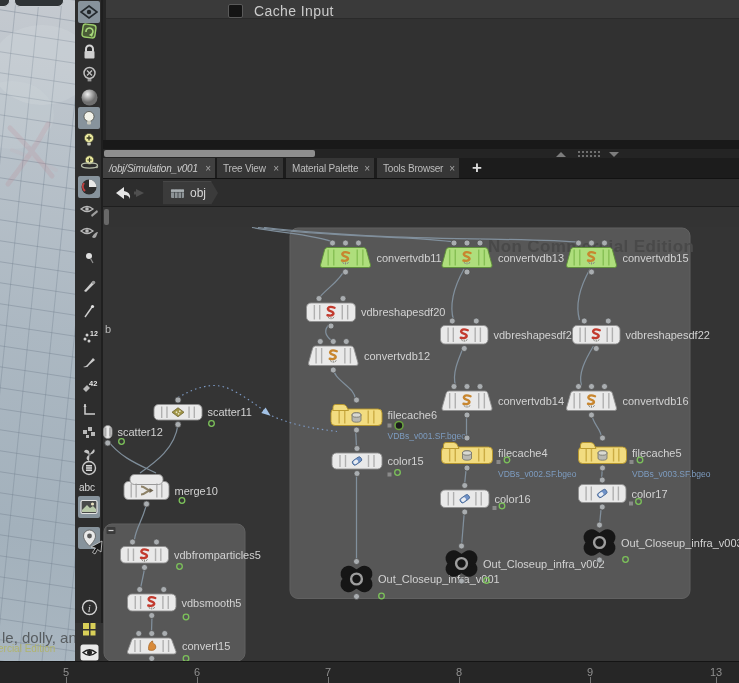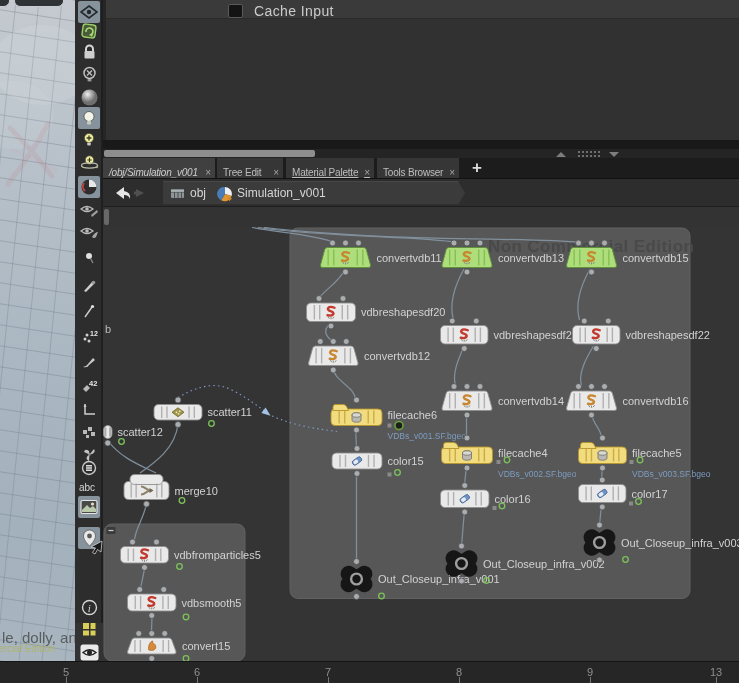--- a/index.html
+++ b/index.html
@@ -28,21 +28,21 @@
   #scrollrow{left:103px;top:140px;width:636px;height:18px;background:#191919;}
   #hscroll-track{left:103px;top:149px;width:636px;height:9px;background:#242424;}
   #hscroll-handle{left:104px;top:150px;width:211px;height:7px;background:#8e8e8e;border-radius:2px;}
   .split-tri{position:absolute;width:0;height:0;}
   #split-dots{left:577px;top:150px;width:24px;height:8px;
      background-image:radial-gradient(circle,#6e6e6e 1px,transparent 1.2px);
      background-size:4px 4px;}
   
   #tabbar{left:103px;top:158px;width:636px;height:20px;background:#1c1c1c;}
   .tab{position:absolute;top:0;height:20px;background:#363636;color:#bdbdbd;font-size:10px;
-       letter-spacing:-0.2px;display:flex;align-items:flex-end;overflow:hidden;}
+       letter-spacing:-0.2px;display:flex;align-items:center;overflow:hidden;}
   .tab.active{background:#404040;color:#cdcdcd;font-style:italic;}
   .tab-label{padding-left:6px;white-space:nowrap;overflow:hidden;flex:1 1 auto;min-width:0;}
   .tab-close{flex:0 0 auto;margin-left:auto;padding:0 4px;font-size:10px;color:#a5a5a5;font-style:normal;letter-spacing:0;}
   #tab-add{position:absolute;left:363px;top:0;width:22px;height:20px;color:#dcdcdc;
        font-size:17px;font-weight:bold;display:flex;align-items:center;justify-content:center;}
   
   #pathbar{left:103px;top:178px;width:636px;height:29px;background:#2d2d2d;border-top:1px solid #121212;border-bottom:1px solid #1e1e1e;}
   .crumb{position:absolute;top:2px;height:24px;background:#3b3b3b;display:flex;align-items:center;
         border-top:1px solid #474747;border-bottom:1px solid #2f2f2f;}
   .crumb-label{font-size:12px;color:#d6d6d6;padding-left:5px;white-space:nowrap;}
@@ -328,24 +328,24 @@
   <div class="split-tri abs" style="left:556px;top:152px;border-left:5px solid transparent;border-right:5px solid transparent;border-bottom:5px solid #7d7d7d;"></div>
   <div id="split-dots" class="abs"></div>
   <div class="split-tri abs" style="left:609px;top:152px;border-left:5px solid transparent;border-right:5px solid transparent;border-top:5px solid #7d7d7d;"></div>
 
   <div id="tabbar" class="abs">
       <div class="tab active" style="left: 0px; width: 112px;">
         <span class="tab-label">/obj/Simulation_v001</span>
         <span class="tab-close">×</span>
       </div>
       <div class="tab" style="left: 114px; width: 66px;">
-        <span class="tab-label">Tree Edit</span>
+        <span class="tab-label">Tree View</span>
         <span class="tab-close">×</span>
       </div>
-      <div class="tab" style="left: 183px; width: 88px; text-decoration: underline;">
+      <div class="tab" style="left: 183px; width: 88px;">
         <span class="tab-label">Material Palette</span>
         <span class="tab-close">×</span>
       </div>
       <div class="tab" style="left: 274px; width: 82px;">
         <span class="tab-label">Tools Browser</span>
         <span class="tab-close">×</span>
       </div>
       <div id="tab-add">+</div>
     </div>
 
@@ -354,29 +354,20 @@
       <path d="M 18,8 L 10,14 L 18,20 L 18,16 Q 23,16 24,20 Q 25,13 18,12 Z" fill="#e6e6e6"></path>
       <path d="M 30,10 L 38,14 L 30,18 Z M 28,12.5 L 32,12.5 L 32,15.5 L 28,15.5 Z" fill="#4f4f4f"></path>
     </svg>
   <div class="crumb" style="left: 60px; width: 55px; clip-path: polygon(0px 0px, calc(100% - 7px) 0px, 100% 50%, calc(100% - 7px) 100%, 0px 100%);">
         <span style="display: inline-block; width: 15px; height: 15px; margin-left: 7px;"><svg width="15" height="15" viewBox="0 0 15 15">
             <rect x="1" y="3.5" width="13" height="8.5" rx="1" fill="#8d9396"></rect>
             <path d="M1,6 H14 M4.5,3.5 V12 M8,3.5 V12 M11.5,3.5 V12" stroke="#44484b" stroke-width="0.9"></path>
             <rect x="1" y="3.5" width="13" height="2.4" fill="#a8aeb1"></rect>
           </svg></span>
         <span class="crumb-label">obj</span>
-      </div>
-      <div class="crumb" style="left: 101px; width: 261px; clip-path: polygon(0px 0px, 2px 0px, 9px 50%, 2px 100%, 0px 100%, calc(100% - 7px) 100%, 100% 50%, calc(100% - 7px) 0px);">
-        <span style="display: inline-block; width: 15px; height: 15px; margin-left: 13px;"><svg width="16" height="16" viewBox="0 0 16 16">
-            <path d="M8,8 L8,1 A7,7 0 0 1 14.6,10 Z" fill="#efefef"></path>
-            <path d="M8,8 L14.6,10 A7,7 0 0 1 4.2,14.3 Z" fill="#e2962f"></path>
-            <path d="M8,8 L4.2,14.3 A7,7 0 0 1 8,1 Z" fill="#4a7db8"></path>
-            <path d="M10.5,10.5 l4.5,2 -2.8,2.8 z" fill="#d8882a"></path>
-          </svg></span>
-        <span class="crumb-label">Simulation_v001</span>
       </div>
     </div>
 
   <div id="menu-grip" class="abs"></div>
 
   <div id="network" class="abs">
     <svg id="net-svg" width="636" height="434">
         <g>
           <rect x="187" y="1" width="400" height="370.5" rx="8" fill="#575757" stroke="#616161" stroke-width="1"></rect>
         </g>

